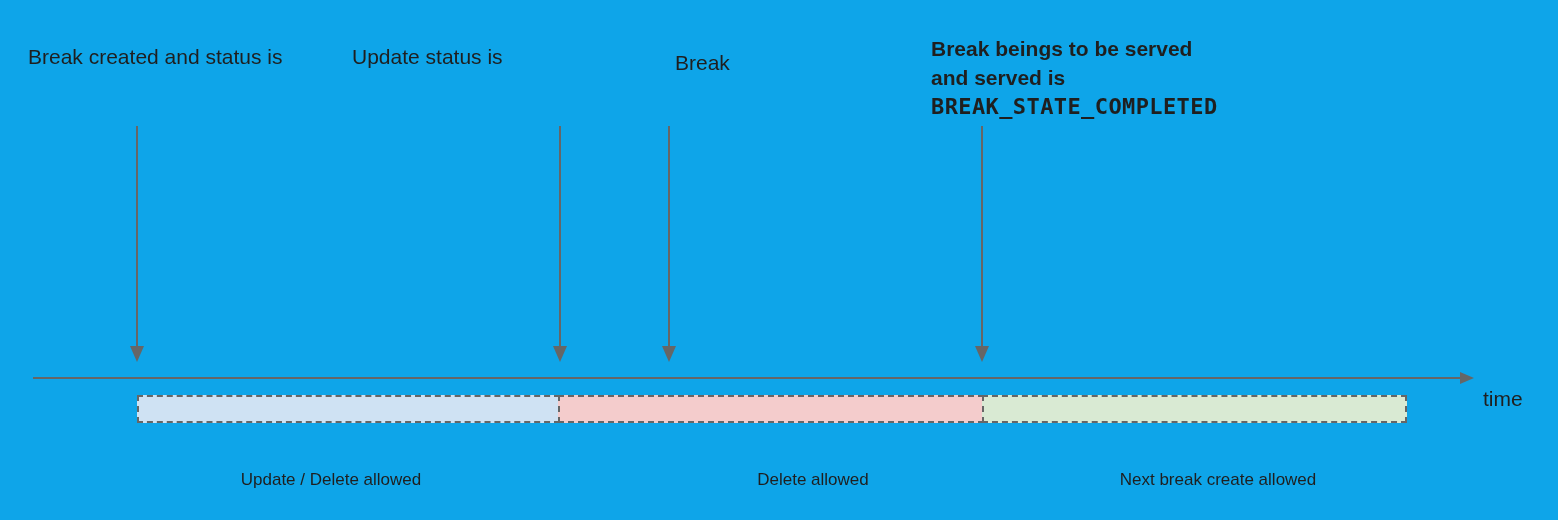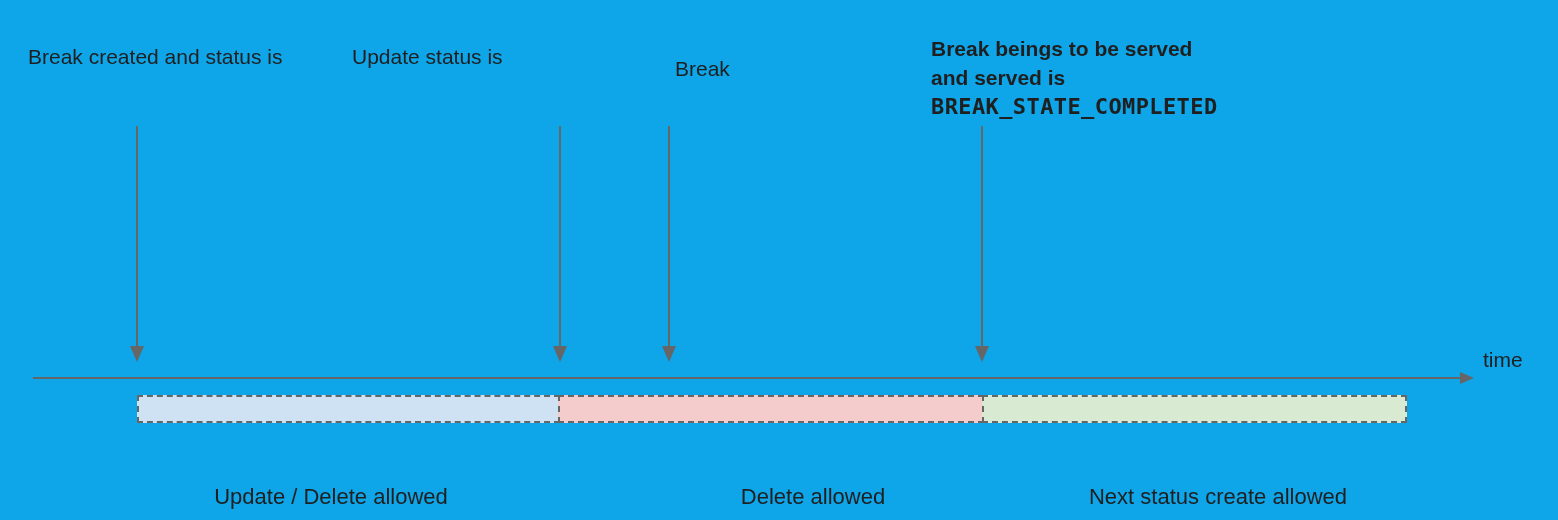--- a/index.html
+++ b/index.html
@@ -60,61 +60,61 @@
     top: 372px;
     width: 0;
     height: 0;
     border-top: 6px solid transparent;
     border-bottom: 6px solid transparent;
     border-left: 14px solid #666666;
   }
   .axis-label {
     position: absolute;
     left: 1483px;
-    top: 348px;
+    top: 387px;
     font-size: 21px;
     line-height: 24px;
   }
   .bar {
     position: absolute;
     left: 137px;
     top: 395px;
     display: flex;
   }
   .segment {
     box-sizing: border-box;
     height: 28px;
     border: 2px dashed #666666;
   }
   .segment + .segment {
     margin-left: -2px;
   }
   .seg-label {
     position: absolute;
-    top: 485px;
+    top: 468px;
     transform: translateX(-50%);
-    font-size: 22px;
+    font-size: 17px;
     line-height: 24px;
     white-space: nowrap;
   }
 </style>
 </head>
 <body>
 
 <div class="canvas">
 
   <div class="annotation" style="left:28px; top:42px;">
     <div>Break created and status is</div>
   </div>
 
   <div class="annotation" style="left:352px; top:42px;">
     <div>Update status is</div>
   </div>
 
-  <div class="annotation" style="left:675px; top:54px;">
+  <div class="annotation" style="left:675px; top:48px;">
     <div>Break</div>
   </div>
 
   <div class="annotation" style="left:931px; top:34px;font-weight:bold;">
     <div>Break beings to be served</div>
     <div>and served is</div>
     <div class="code">BREAK_STATE_COMPLETED</div>
   </div>
 
   <div class="event-arrow" style="left:130px; top:126px;">
@@ -139,15 +139,15 @@
   <div class="axis-label">time</div>
 
   <div class="bar">
     <div class="segment" style="width: 423px; background-color: rgb(207, 226, 243);"></div>
     <div class="segment" style="width: 426px; background-color: rgb(244, 204, 204);"></div>
     <div class="segment" style="width: 425px; background-color: rgb(217, 234, 211);"></div>
   </div>
 
   <div class="seg-label" style="left:331px;">Update / Delete allowed</div>
   <div class="seg-label" style="left:781px;margin-left:32px;">Delete allowed</div>
-  <div class="seg-label" style="left:1218px;">Next status create allowed</div>
+  <div class="seg-label" style="left:1218px;">Next break create allowed</div>
 
 </div>
 
 </body></html>

